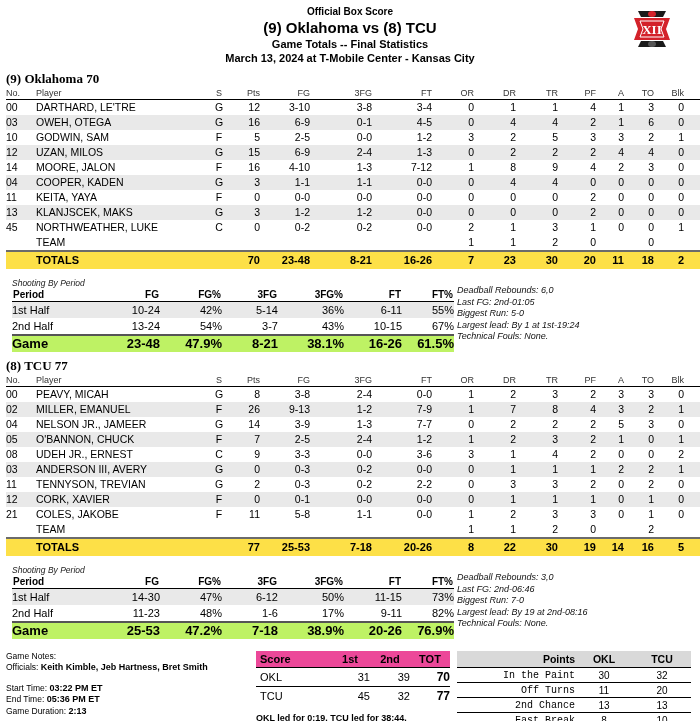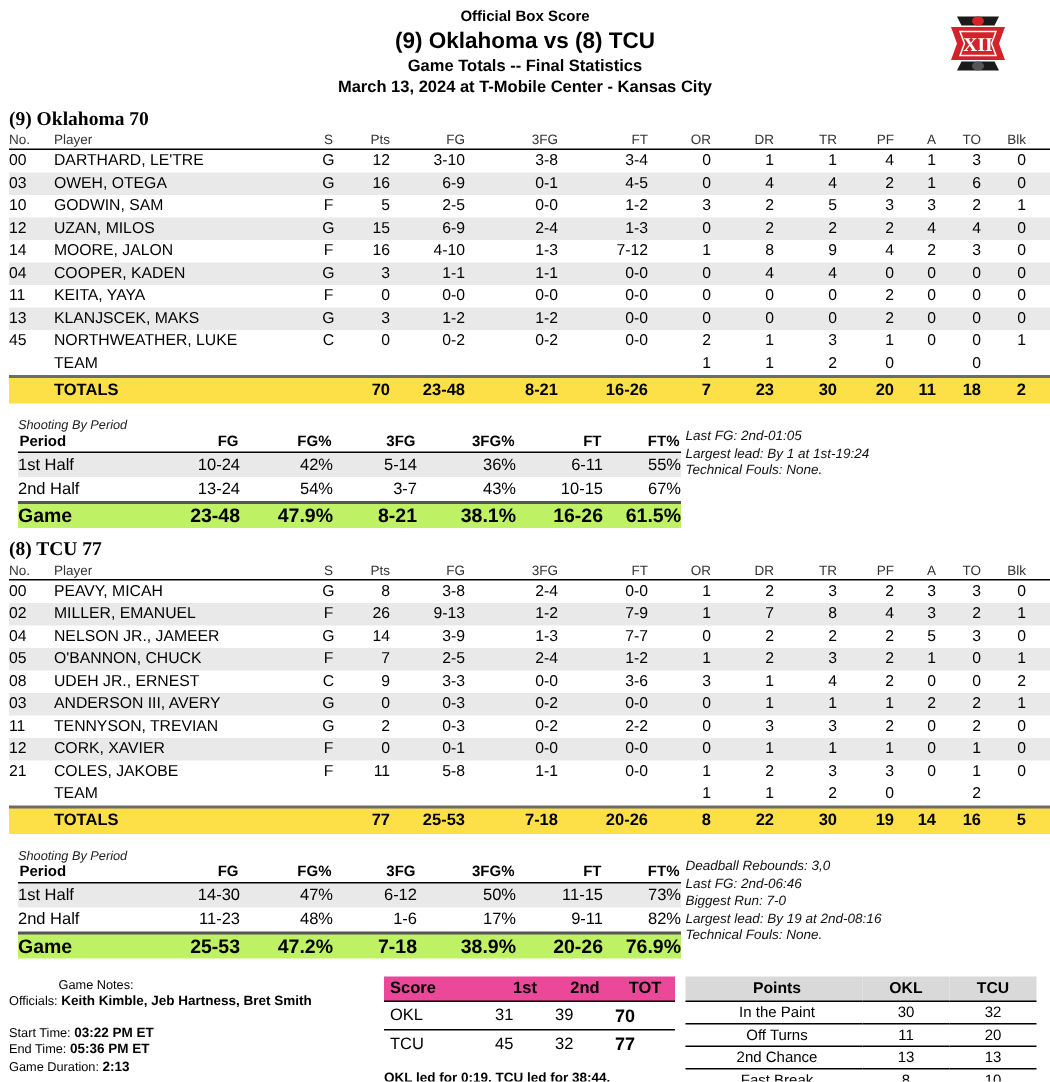--- a/index.html
+++ b/index.html
@@ -179,21 +179,20 @@
   
   .bottom {
     display: flex;
     margin-top: 12px;
     padding: 0 6px;
   }
   .gamenotes { width: 250px; }
   .gn-title {
     font-size: 8.5px;
     line-height: 11px;
-    margin-left: 33px;
   }
   .gn-line {
     font-size: 8.5px;
     line-height: 11.5px;
   }
   .gn-line b { font-size: 9px; }
   .gn-gap { height: 9px; }
 
   .scorebox { width: 195px; }
   table.score {
@@ -204,21 +203,21 @@
   }
   table.score th {
     background: #ec4899;
     font-size: 11px;
     font-weight: bold;
     text-align: center;
     padding: 2px 0 2px 0;
   }
   table.score th.l { text-align: left; padding-left: 4px; }
   table.score td {
-    text-align: left;
+    text-align: right;
     font-size: 11px;
     padding: 2px 0;
     border-top: 1px solid #000;
   }
   table.score td.l { text-align: left; padding-left: 4px; }
   table.score td.tot { font-weight: bold; font-size: 12px; }
   col.sc-t { width: 74px; }
   col.sc-1 { width: 40px; }
   col.sc-2 { width: 40px; }
   col.sc-3 { width: 40px; }
@@ -237,28 +236,28 @@
     table-layout: fixed;
     font-size: 10px;
   }
   table.points th {
     background: #d9d9d9;
     font-size: 10.5px;
     font-weight: bold;
     padding: 2px 0;
     text-align: center;
   }
-  table.points th.l { text-align: center; padding-left: 4px; }
+  table.points th.l { text-align: right; padding-left: 4px; }
   table.points td {
     font-size: 10px;
     padding: 1.5px 0;
     text-align: center;
     border-top: 1px solid #000;
   }
-  table.points td.l { text-align: center; padding-left: 4px; }
+  table.points td.l { text-align: right; padding-left: 4px; font-family: Liberation Mono, monospace; }
   col.p-lbl { width: 118px; }
   col.p-okl { width: 58px; }
   col.p-tcu { width: 58px; }
 </style>
 </head>
 <body>
 
 <div class="page-header">
   <div class="hdr-line1">Official Box Score</div>
   <div class="hdr-line2">(9) Oklahoma vs (8) TCU</div>
@@ -557,21 +556,23 @@
                 <td>47.9%</td>
                 <td>8-21</td>
                 <td>38.1%</td>
                 <td>16-26</td>
                 <td>61.5%</td>
               </tr>
             </tbody>
           </table>
         </div>
         <div class="shoot-right">
+          <div class="note-line">Deadball Rebounds: 6,0</div>
           <div class="note-line">Last FG: 2nd-01:05</div>
+          <div class="note-line">Biggest Run: 5-0</div>
           <div class="note-line">Largest lead: By 1 at 1st-19:24</div>
           <div class="note-line">Technical Fouls: None.</div>
         </div>
       </div>
     </div>
     <div class="team-section">
       <div class="team-title">(8) TCU 77</div>
       <table class="box">
         <colgroup>
           <col class="c-no">

